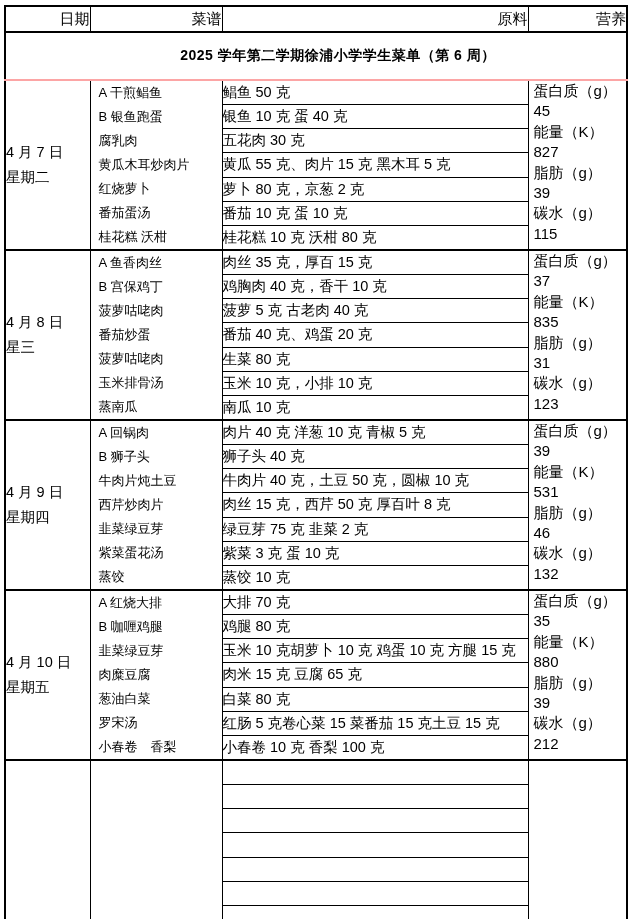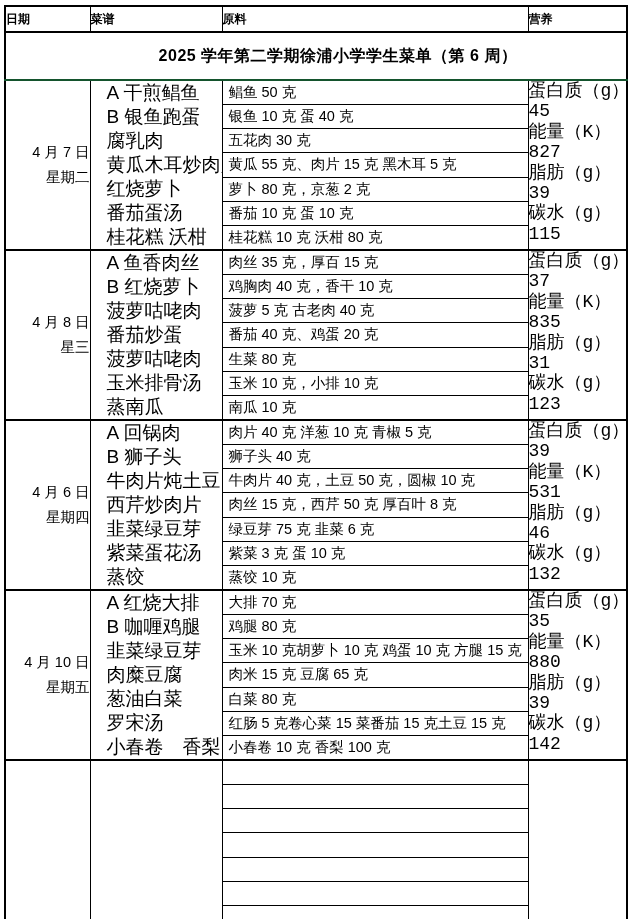--- a/index.html
+++ b/index.html
@@ -4,30 +4,30 @@
 <style>
   html,body{margin:0;padding:0;background:#ffffff;}
   body{width:630px;height:919px;font-family:"Liberation Sans","DejaVu Sans",sans-serif;color:#000;}
   .sheet{padding:5px 3px 0 4px;}
   table{border-collapse:collapse;table-layout:fixed;width:622px;border:2px solid #000;background:#fff;}
   col.c-date{width:85px;}
   col.c-menu{width:132px;}
   col.c-ing{width:306px;}
   col.c-nut{width:99px;}
   td,th{border:1px solid #000;padding:0;vertical-align:middle;}
-  .title-row td{height:46px;text-align:center;font-weight:bold;font-size:16px;border-bottom:2px solid #14532d;letter-spacing:.5px;padding-left:44px;}
-  thead th{height:24px;font-size:12px;font-weight:bold;text-align:left;border-bottom:2px solid #000;}
+  .title-row td{height:46px;text-align:center;font-weight:bold;font-size:14px;border-bottom:2px solid #fca5a5;letter-spacing:.5px;padding-left:44px;}
+  thead th{height:24px;font-size:15px;font-weight:normal;text-align:right;border-bottom:2px solid #000;}
   tbody.day{border-top:2px solid #000;}
-  tbody.day td.date{ text-align:right;font-size:14.5px;vertical-align:middle;}
+  tbody.day td.date{ text-align:left;font-size:14.5px;vertical-align:middle;}
   .date-line{line-height:25px;}
   td.menu{vertical-align:top;}
-  .menu-line{height:24px;display:flex;align-items:center;padding-left:16px;font-size:19px;white-space:nowrap;overflow:hidden;}
-  td.ing{height:23px;font-size:14.5px;padding-left:6px;white-space:nowrap;overflow:hidden;}
+  .menu-line{height:24px;display:flex;align-items:center;padding-left:8px;font-size:13px;white-space:nowrap;overflow:hidden;}
+  td.ing{height:23px;font-size:14.5px;white-space:nowrap;overflow:hidden;}
   td.nut{vertical-align:top;}
-  .nut-line{line-height:20.4px;font-size:18px;white-space:nowrap;font-family:Liberation Mono, monospace;}
+  .nut-line{line-height:20.4px;padding-left:5px;font-size:15px;white-space:nowrap;}
 </style>
 </head>
 <body>
 
 <div class="sheet">
 <table>
   <colgroup>
         <col class="c-date">
         <col class="c-menu">
         <col class="c-ing">
@@ -97,21 +97,21 @@
   </tbody>
 
   <tbody class="day">
     <tr>
       <td class="date" rowspan="7">
         <div class="date-line">4 月 8 日</div>
         <div class="date-line">星三</div>
       </td>
       <td class="menu" rowspan="7">
         <div class="menu-line">A 鱼香肉丝</div>
-        <div class="menu-line">B 红烧萝卜</div>
+        <div class="menu-line">B 宫保鸡丁</div>
         <div class="menu-line">菠萝咕咾肉</div>
         <div class="menu-line">番茄炒蛋</div>
         <div class="menu-line">菠萝咕咾肉</div>
         <div class="menu-line">玉米排骨汤</div>
         <div class="menu-line">蒸南瓜</div>
       </td>
       <td class="ing">肉丝 35 克，厚百 15 克</td>
       <td class="nut" rowspan="7">
         <div class="nut-line">蛋白质（g）</div>
         <div class="nut-line">37</div>
@@ -139,21 +139,21 @@
           <td class="ing">玉米 10 克，小排 10 克</td>
         </tr>
     <tr>
           <td class="ing">南瓜 10 克</td>
         </tr>
   </tbody>
 
   <tbody class="day">
     <tr>
       <td class="date" rowspan="7">
-        <div class="date-line">4 月 6 日</div>
+        <div class="date-line">4 月 9 日</div>
         <div class="date-line">星期四</div>
       </td>
       <td class="menu" rowspan="7">
         <div class="menu-line">A 回锅肉</div>
         <div class="menu-line">B 狮子头</div>
         <div class="menu-line">牛肉片炖土豆</div>
         <div class="menu-line">西芹炒肉片</div>
         <div class="menu-line">韭菜绿豆芽</div>
         <div class="menu-line">紫菜蛋花汤</div>
         <div class="menu-line">蒸饺</div>
@@ -173,21 +173,21 @@
     <tr>
           <td class="ing">狮子头 40 克</td>
         </tr>
     <tr>
           <td class="ing">牛肉片 40 克，土豆 50 克，圆椒 10 克</td>
         </tr>
     <tr>
           <td class="ing">肉丝 15 克，西芹 50 克  厚百叶 8 克</td>
         </tr>
     <tr>
-          <td class="ing">绿豆芽 75 克 韭菜 6 克</td>
+          <td class="ing">绿豆芽 75 克 韭菜 2 克</td>
         </tr>
     <tr>
           <td class="ing">紫菜 3 克 蛋 10 克</td>
         </tr>
     <tr>
           <td class="ing">蒸饺 10 克</td>
         </tr>
   </tbody>
 
   <tbody class="day">
@@ -207,21 +207,21 @@
       </td>
       <td class="ing">大排 70 克</td>
       <td class="nut" rowspan="7">
         <div class="nut-line">蛋白质（g）</div>
         <div class="nut-line">35</div>
         <div class="nut-line">能量（K）</div>
         <div class="nut-line">880</div>
         <div class="nut-line">脂肪（g）</div>
         <div class="nut-line">39</div>
         <div class="nut-line">碳水（g）</div>
-        <div class="nut-line">142</div>
+        <div class="nut-line">212</div>
       </td>
     </tr>
     <tr>
           <td class="ing">鸡腿 80 克</td>
         </tr>
     <tr>
           <td class="ing">玉米 10 克胡萝卜 10 克 鸡蛋 10 克 方腿 15 克</td>
         </tr>
     <tr>
           <td class="ing">肉米 15 克 豆腐 65 克</td>

